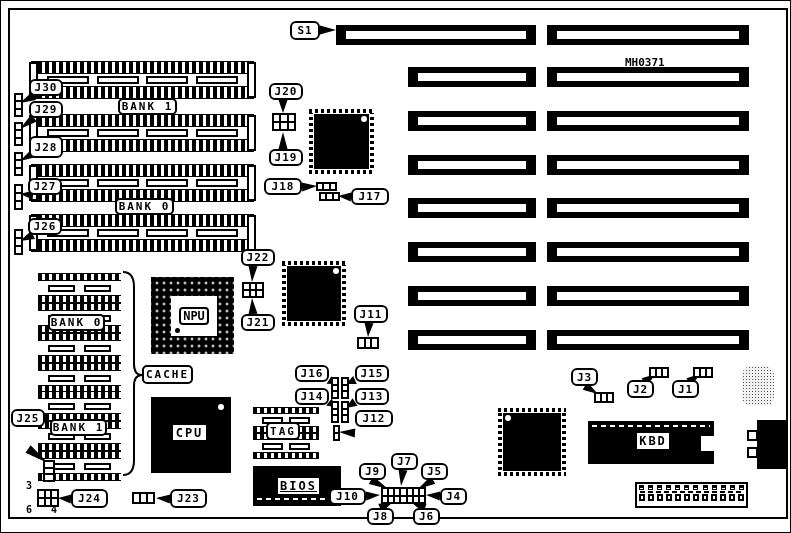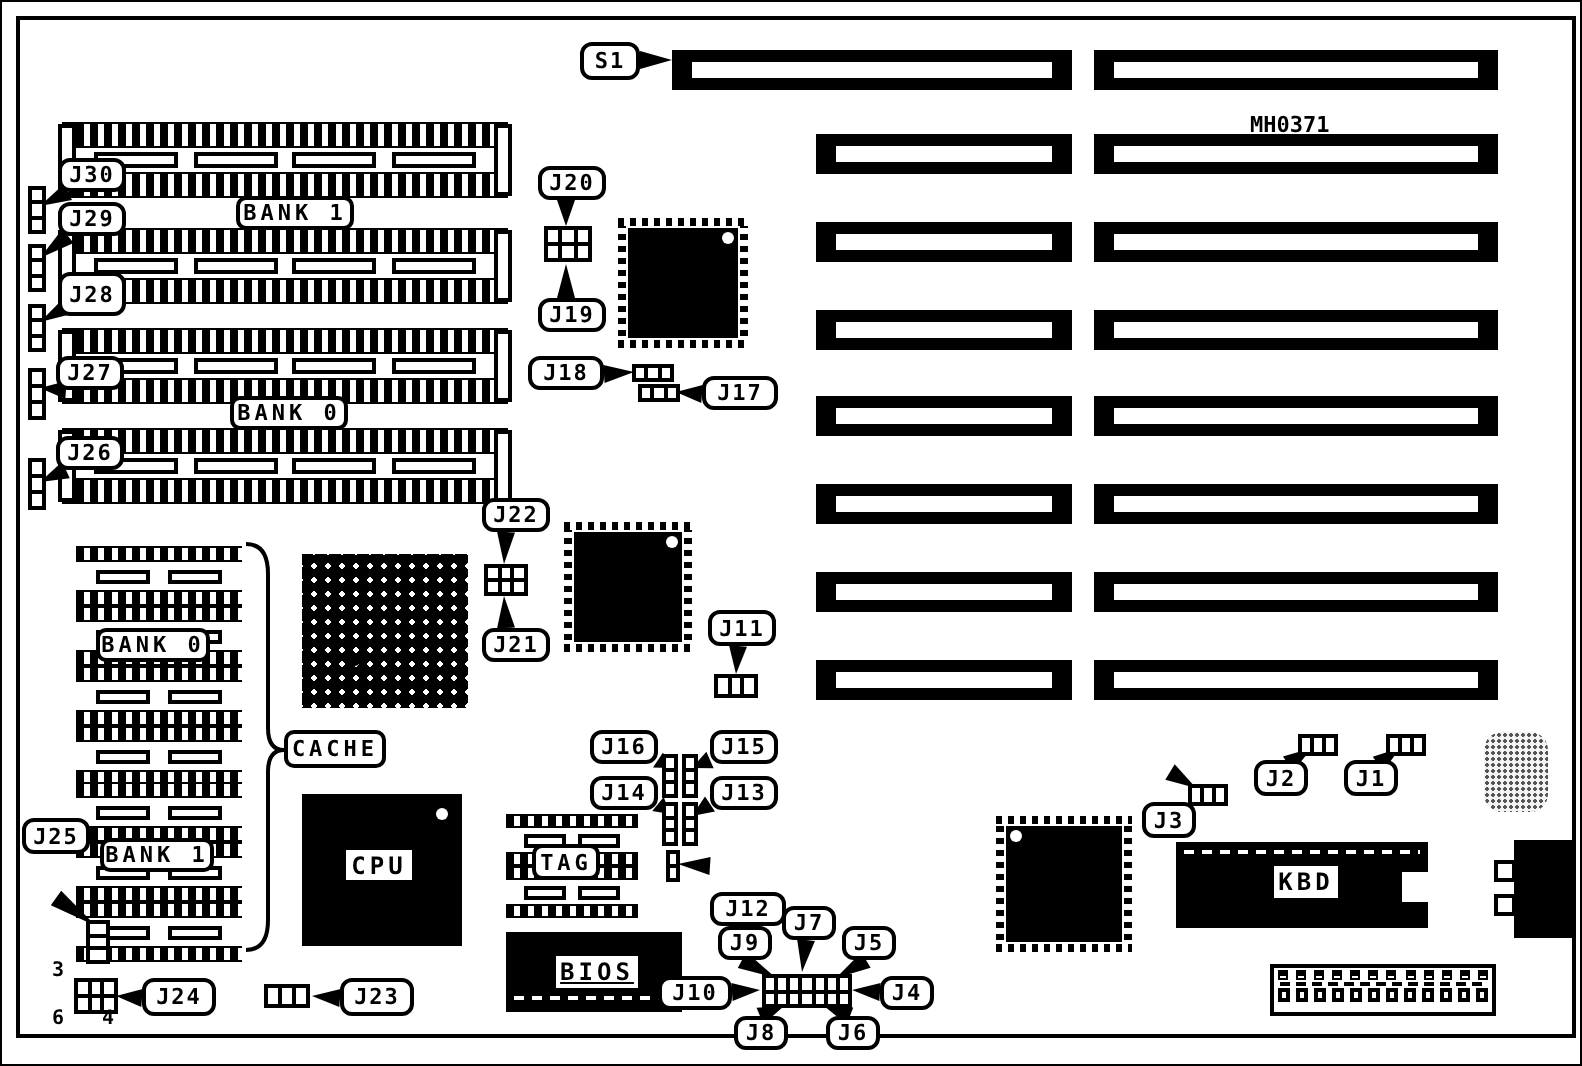--- a/index.html
+++ b/index.html
@@ -279,20 +279,23 @@
       <div class="qfp" style="position: absolute; left: 281px; top: 260px; width: 64px; height: 65px;">
         <div class="dotw dot-tr"></div>
       </div>
       <div class="qfp" style="position: absolute; left: 497px; top: 407px; width: 68px; height: 68px;">
         <div class="dotw dot-tl"></div>
       </div>
       <div class="cpu" style="position: absolute; left: 150px; top: 396px; width: 80px; height: 76px;">
         <div class="dotw dot-tr"></div>
       </div>
       <div class="npu" style="position: absolute; left: 150px; top: 276px; width: 83px; height: 77px;">
+        <div class="inner">
+          <div class="nlbl">NPU</div>
+        </div>
         <div class="pin1"></div>
       </div>
       <div class="bios" style="position: absolute; left: 252px; top: 465px; width: 88px; height: 40px;">
         <div class="dashline" style="bottom: 6px;"></div>
       </div>
       <div class="kbd" style="position: absolute; left: 587px; top: 420px; width: 126px; height: 43px;">
         <div class="dashline" style="top: 4px;"></div>
         <div class="notch"></div>
       </div>
       <div class="power" style="position: absolute; left: 634px; top: 481px; width: 113px; height: 26px;">
@@ -473,29 +476,29 @@
       <div class="callout" style="position: absolute; left: 240px; top: 313px; width: 34px; height: 17px;">J21</div>
       <div class="callout" style="position: absolute; left: 268px; top: 82px; width: 34px; height: 17px;">J20</div>
       <div class="callout" style="position: absolute; left: 268px; top: 148px; width: 34px; height: 17px;">J19</div>
       <div class="callout" style="position: absolute; left: 263px; top: 177px; width: 38px; height: 17px;">J18</div>
       <div class="callout" style="position: absolute; left: 350px; top: 187px; width: 38px; height: 17px;">J17</div>
       <div class="callout" style="position: absolute; left: 353px; top: 304px; width: 34px; height: 18px;">J11</div>
       <div class="callout" style="position: absolute; left: 294px; top: 364px; width: 34px; height: 17px;">J16</div>
       <div class="callout" style="position: absolute; left: 354px; top: 364px; width: 34px; height: 17px;">J15</div>
       <div class="callout" style="position: absolute; left: 294px; top: 387px; width: 34px; height: 17px;">J14</div>
       <div class="callout" style="position: absolute; left: 354px; top: 387px; width: 34px; height: 17px;">J13</div>
-      <div class="callout" style="position: absolute; left: 354px; top: 445px; width: 38px; height: 17px;">J12</div>
+      <div class="callout" style="position: absolute; left: 354px; top: 409px; width: 38px; height: 17px;">J12</div>
       <div class="callout" style="position: absolute; left: 328px; top: 487px; width: 37px; height: 17px;">J10</div>
       <div class="callout" style="position: absolute; left: 358px; top: 462px; width: 27px; height: 17px;">J9</div>
       <div class="callout" style="position: absolute; left: 390px; top: 452px; width: 27px; height: 17px;">J7</div>
       <div class="callout" style="position: absolute; left: 420px; top: 462px; width: 27px; height: 17px;">J5</div>
       <div class="callout" style="position: absolute; left: 439px; top: 487px; width: 27px; height: 17px;">J4</div>
       <div class="callout" style="position: absolute; left: 366px; top: 507px; width: 27px; height: 17px;">J8</div>
       <div class="callout" style="position: absolute; left: 412px; top: 507px; width: 27px; height: 17px;">J6</div>
-      <div class="callout" style="position: absolute; left: 570px; top: 367px; width: 27px; height: 18px; margin-top: 33px;">J3</div>
+      <div class="callout" style="position: absolute; left: 570px; top: 367px; width: 27px; height: 18px;">J3</div>
       <div class="callout" style="position: absolute; left: 626px; top: 379px; width: 27px; height: 18px;">J2</div>
       <div class="callout" style="position: absolute; left: 671px; top: 379px; width: 27px; height: 18px;">J1</div>
       <div class="blabel" style="position: absolute; left: 117px; top: 97px; width: 59px; height: 17px;">BANK 1</div>
       <div class="blabel" style="position: absolute; left: 114px; top: 197px; width: 59px; height: 17px;">BANK 0</div>
       <div class="blabel" style="position: absolute; left: 47px; top: 313px; width: 57px; height: 17px;">BANK 0</div>
       <div class="blabel" style="position: absolute; left: 49px; top: 418px; width: 57px; height: 17px;">BANK 1</div>
       <div class="blabel" style="position: absolute; left: 141px; top: 364px; width: 51px; height: 19px;">CACHE</div>
       <div class="blabel" style="position: absolute; left: 265px; top: 421px; width: 34px; height: 18px;">TAG</div>
       <div class="plabel" style="position: absolute; left: 172px; top: 424px; width: 33px; height: 15px;">CPU</div>
       <div class="plabel" style="position: absolute; left: 277px; top: 477px; width: 41px; height: 16px; text-decoration: underline;">BIOS</div>

